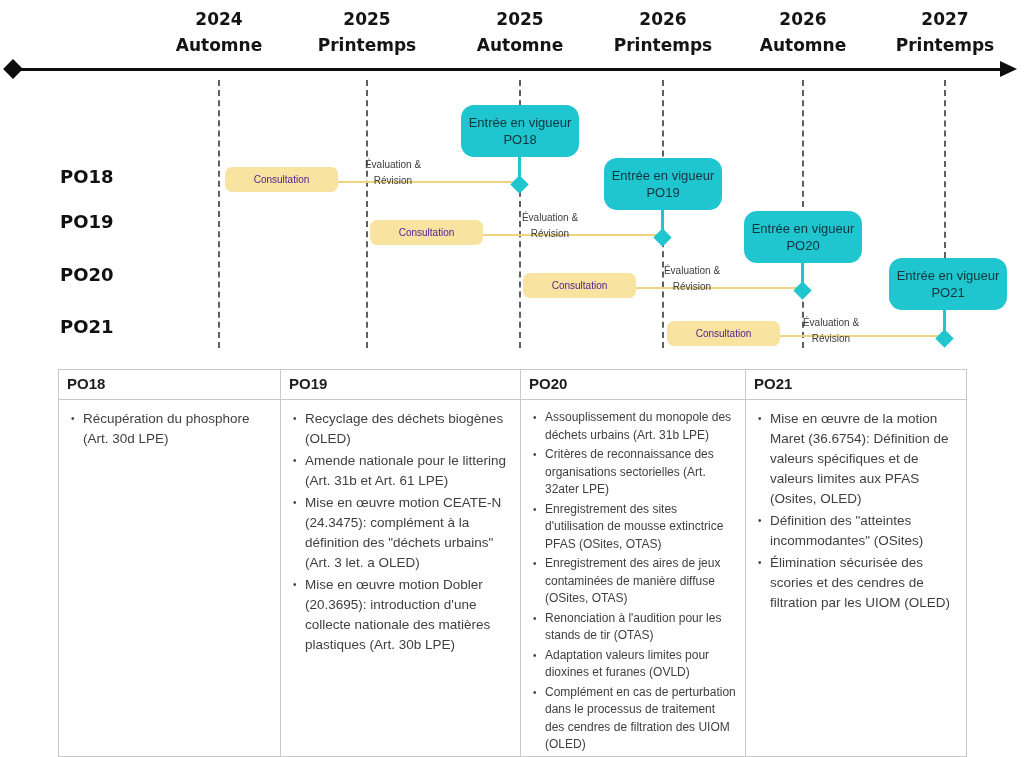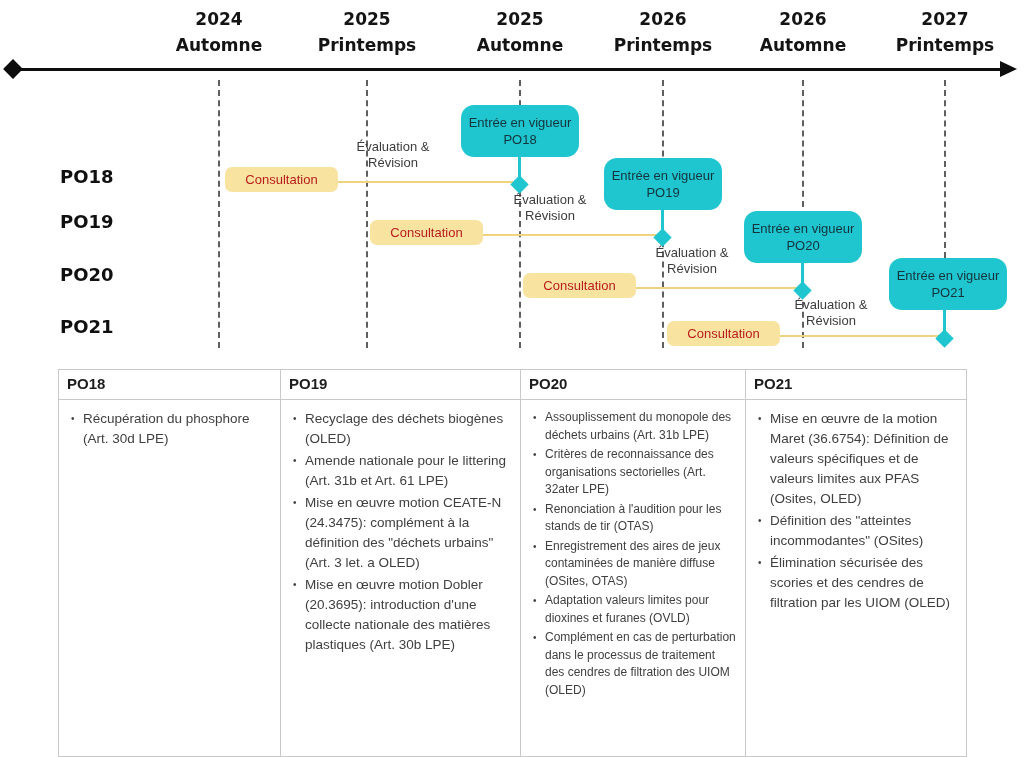--- a/index.html
+++ b/index.html
@@ -24,28 +24,28 @@
   .dash { position:absolute; top:80px; height:268px; width:0; border-left:2px dashed #5f5f5f; }
 
   
   .po-label {
     position:absolute; left:60px; width:64px;
     font-family:"DejaVu Sans", sans-serif; font-weight:bold;
     font-size:18px; color:#101010;
   }
   .consult {
     position:absolute; width:113px; height:25px; border-radius:7px;
-    background:#f8e3a0; color:#b91c1c; font-size:13px;
+    background:#f8e3a0; color:#4c1d95; font-size:10px;
     text-align:center; line-height:25px; z-index:3;
   }
   .yline { position:absolute; height:2px; background:#eed47e; z-index:2; }
   .tdiamond { position:absolute; width:13px; height:13px; background:#1fc5cf; transform:rotate(45deg); z-index:4; }
   .evaluation {
     position:absolute; width:124px; text-align:center;
-    font-size:13px; color:#3c3c3c; line-height:16px; z-index:3;
+    font-size:10px; color:#3c3c3c; line-height:16px; z-index:3;margin-top:18px;
   }
   .entry {
     position:absolute; width:118px; height:52px; border-radius:13px;
     background:#1fc5cf; color:#14343d; font-size:13px; line-height:17px;
     display:flex; flex-direction:column; align-items:center; justify-content:center;
     text-align:left; z-index:5;
   }
   .tconn { position:absolute; width:3px; background:#1fc5cf; z-index:2; }
 
   
@@ -183,22 +183,23 @@
           <li>Recyclage des déchets biogènes (OLED)</li>
           <li>Amende nationale pour le littering (Art. 31b et Art. 61 LPE)</li>
           <li>Mise en œuvre motion CEATE-N (24.3475): complément à la définition des "déchets urbains" (Art. 3 let. a OLED)</li>
           <li>Mise en œuvre motion Dobler (20.3695): introduction d'une collecte nationale des matières plastiques (Art. 30b LPE)</li>
         </ul>
       </div>
     <div class="td small">
         <ul>
           <li>Assouplissement du monopole des déchets urbains (Art. 31b LPE)</li>
           <li>Critères de reconnaissance des organisations sectorielles (Art. 32ater LPE)</li>
+          <li>Enregistrement des sites d'utilisation de mousse extinctrice PFAS (OSites, OTAS)</li>
+          <li>Enregistrement des aires de jeux contaminées de manière diffuse (OSites, OTAS)</li>
           <li>Renonciation à l'audition pour les stands de tir (OTAS)</li>
-          <li>Enregistrement des aires de jeux contaminées de manière diffuse (OSites, OTAS)</li>
           <li>Adaptation valeurs limites pour dioxines et furanes (OVLD)</li>
           <li>Complément en cas de perturbation dans le processus de traitement des cendres de filtration des UIOM (OLED)</li>
         </ul>
       </div>
     <div class="td">
         <ul>
           <li>Mise en œuvre de la motion Maret (36.6754): Définition de valeurs spécifiques et de valeurs limites aux PFAS (Osites, OLED)</li>
           <li>Définition des "atteintes incommodantes" (OSites)</li>
           <li>Élimination sécurisée des scories et des cendres de filtration par les UIOM (OLED)</li>
         </ul>

